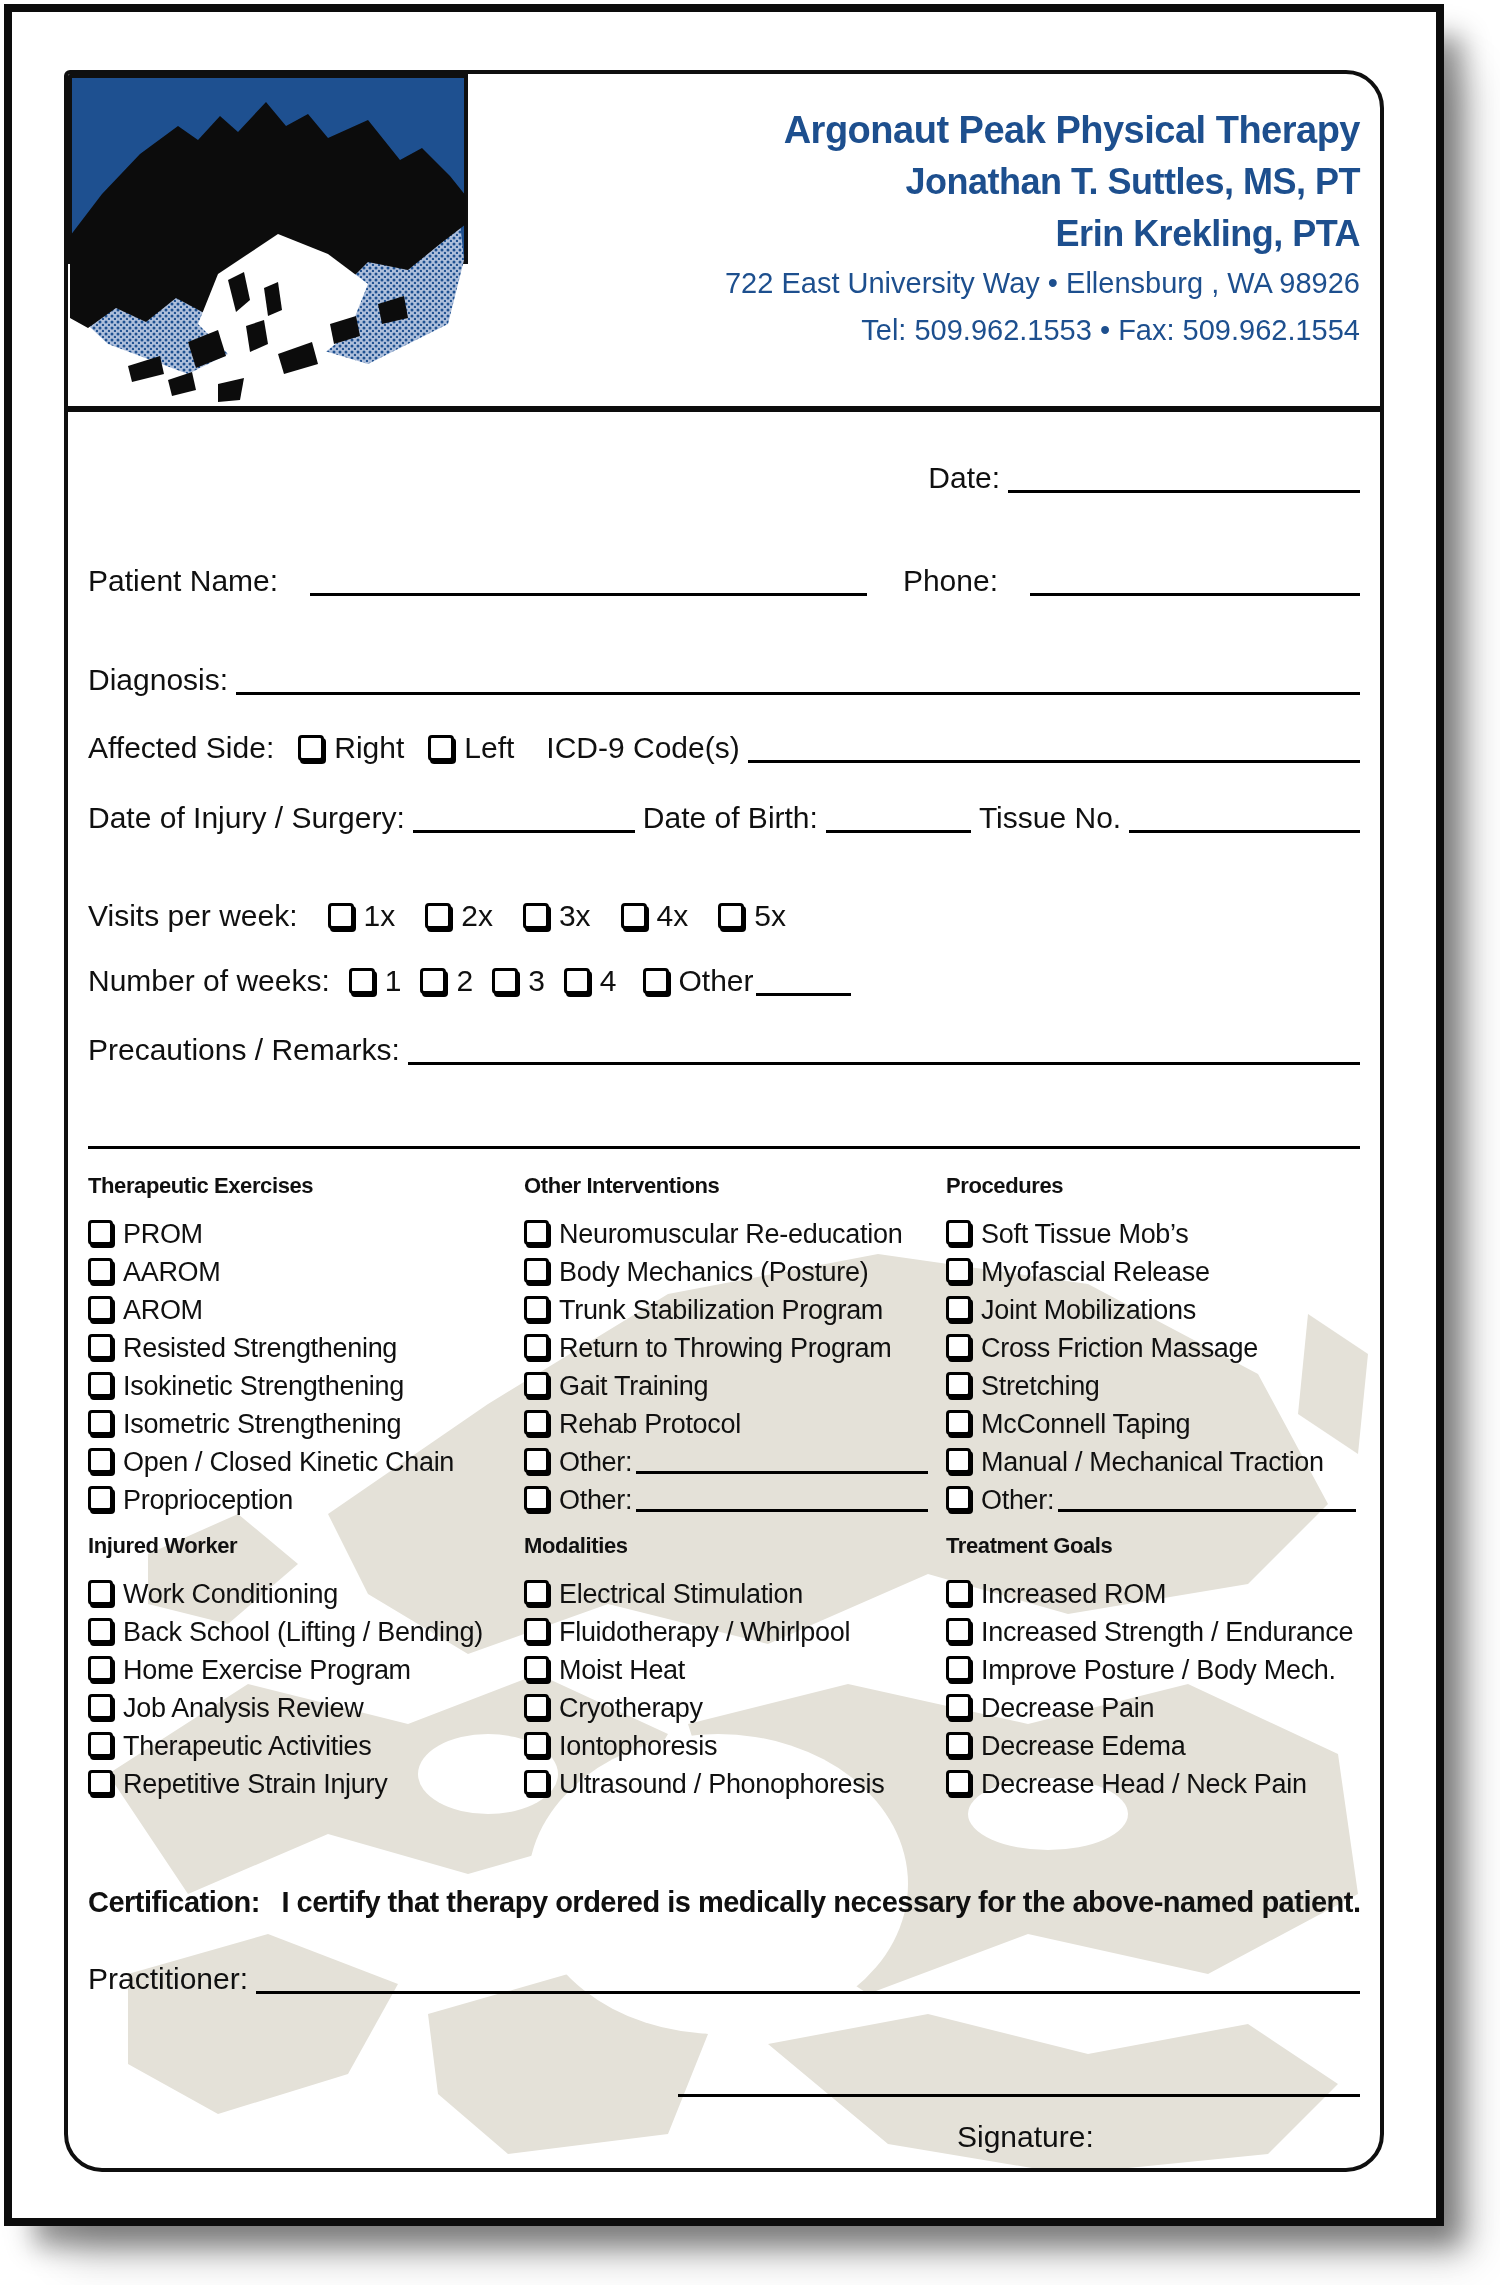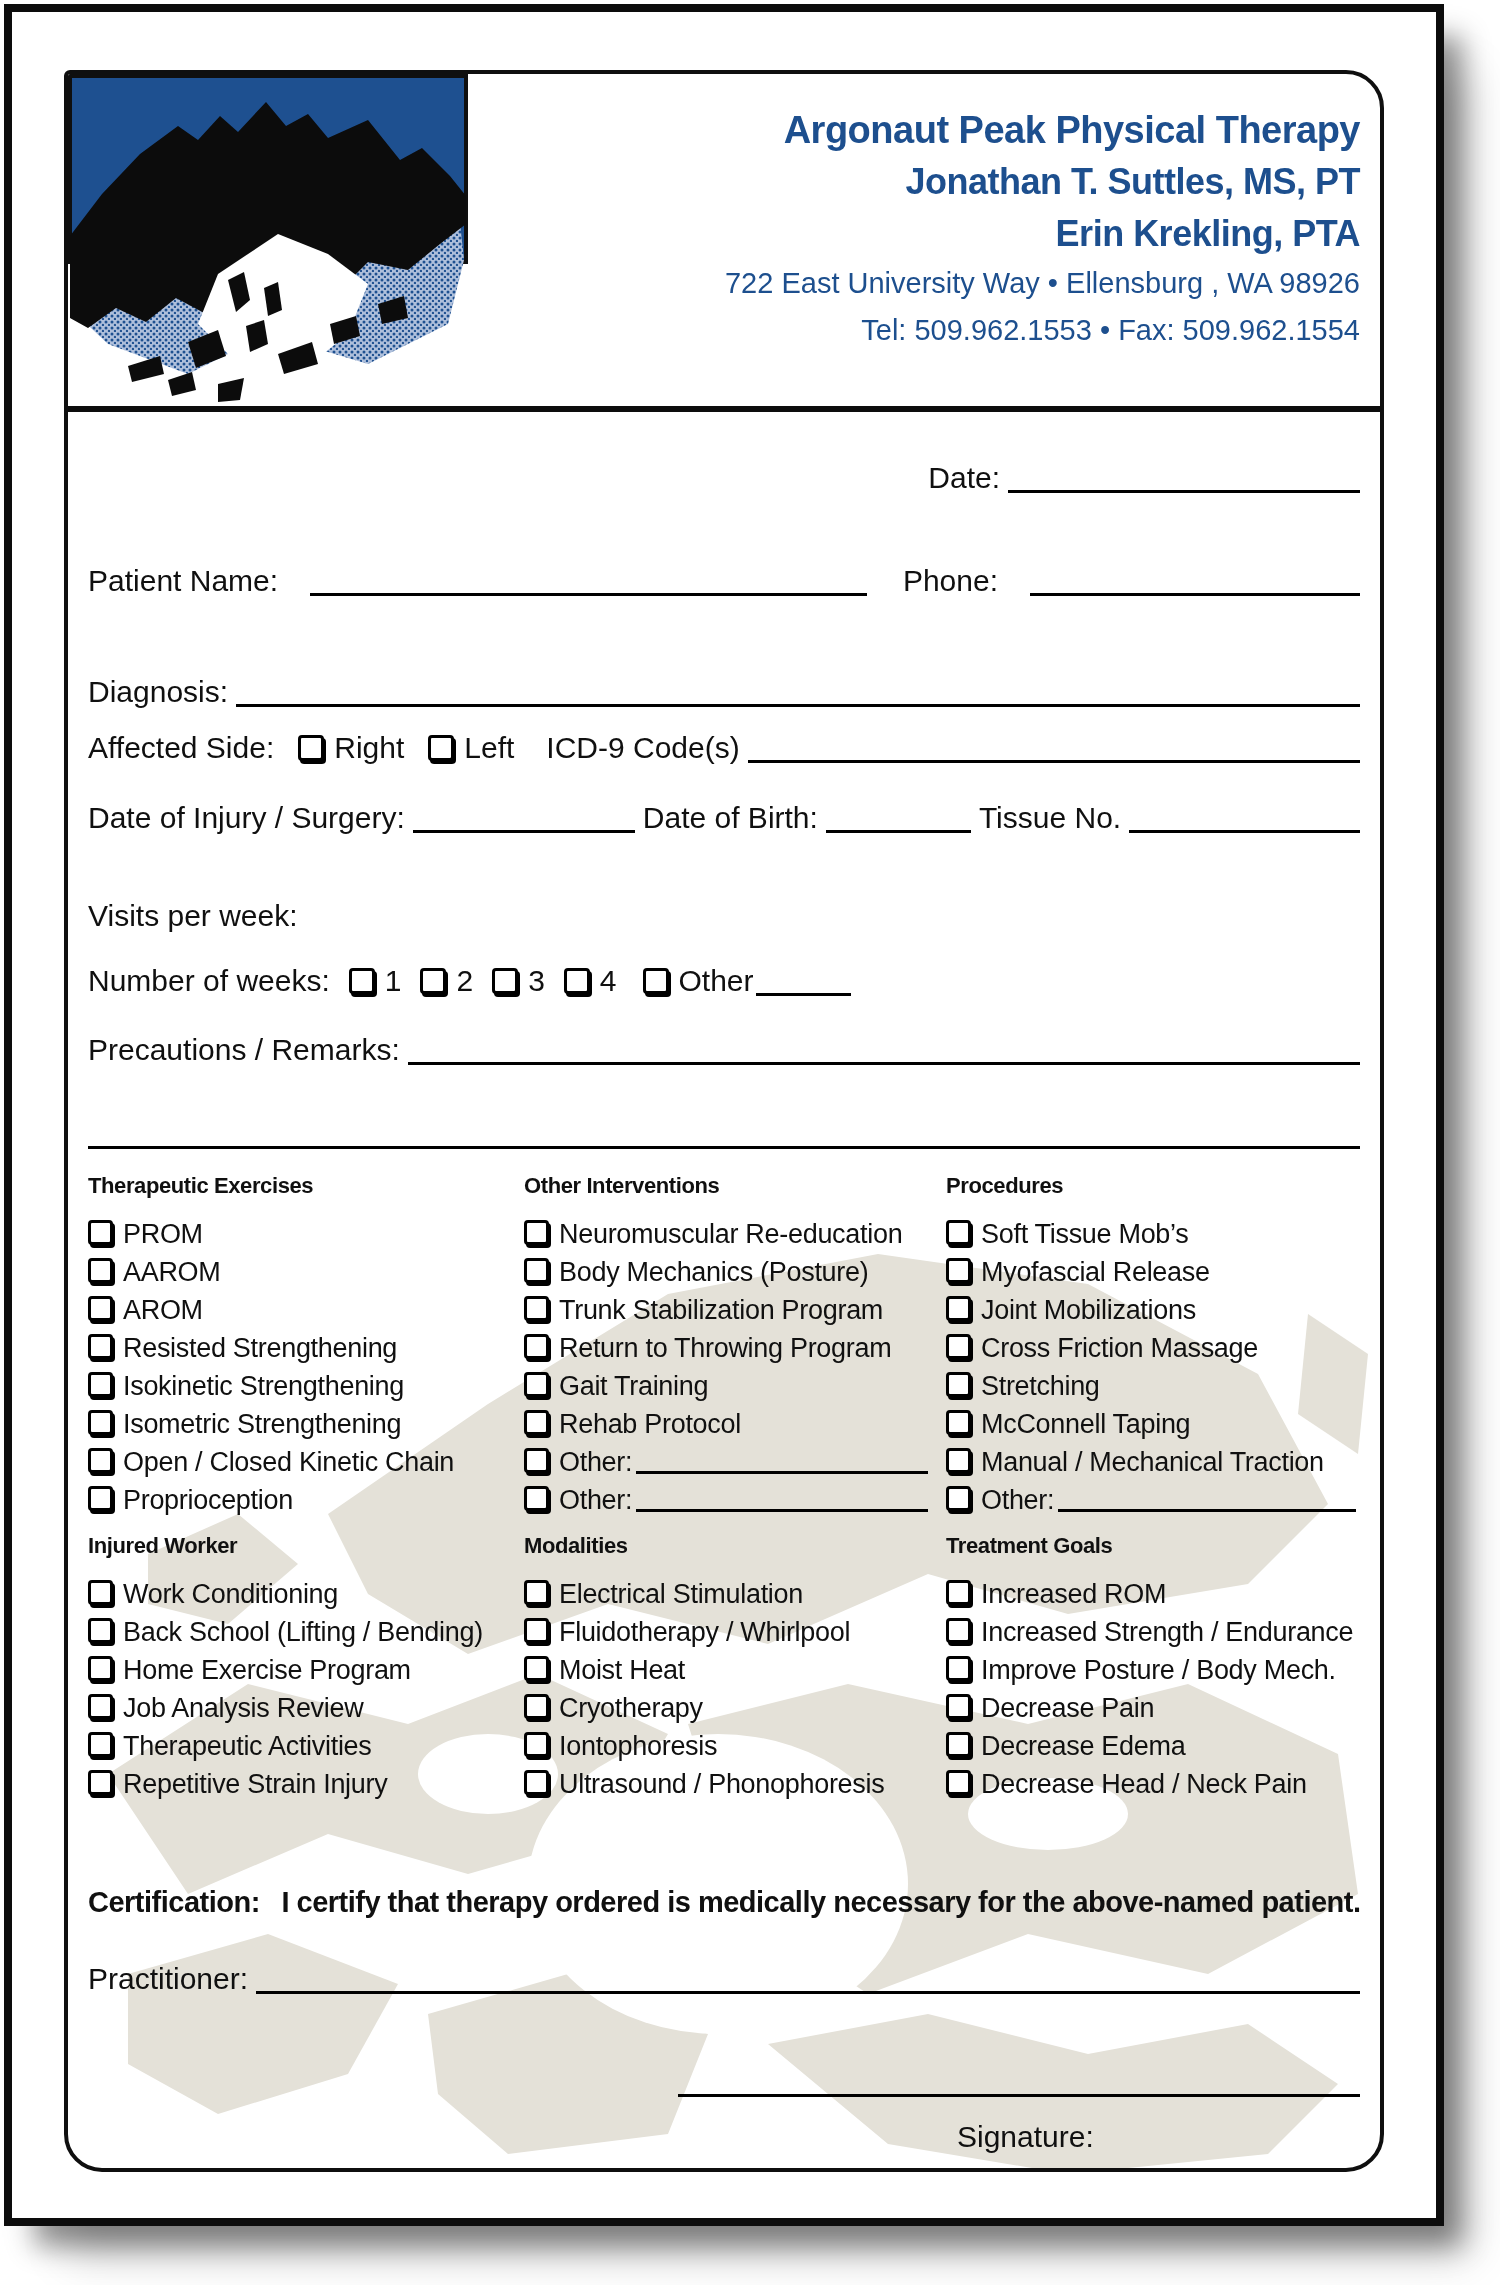--- a/index.html
+++ b/index.html
@@ -99,21 +99,21 @@
       <span class="fill ffix" style="flex-basis:352px;"></span>
     </div>
 
     <div class="row" style="top:489px;gap:24px;">
       <span class="lbl">Patient Name:</span>
       <span class="fill"></span>
       <span class="lbl" style="margin-left:12px;">Phone:</span>
       <span class="fill ffix" style="flex-basis:330px;"></span>
     </div>
 
-    <div class="row" style="top:588px;margin-top:12px;">
+    <div class="row" style="top:588px;">
       <span class="lbl">Diagnosis:</span>
       <span class="fill"></span>
     </div>
 
     <div class="row" style="top:656px;">
       <span class="lbl">Affected Side:</span>
       <span class="opts">
           <span class="opt" style="margin-left: 24px;">
             <span class="cb"></span>
             <span class="lbl">Right</span>
@@ -131,20 +131,42 @@
       <span class="lbl">Date of Injury / Surgery:</span>
       <span class="fill ffix" style="flex-basis:222px;"></span>
       <span class="lbl" style="margin-left:8px;">Date of Birth:</span>
       <span class="fill ffix" style="flex-basis:145px;"></span>
       <span class="lbl" style="margin-left:8px;">Tissue No.</span>
       <span class="fill"></span>
     </div>
 
     <div class="row" style="top:824px;">
       <span class="lbl">Visits per week:</span>
+      <span class="opts">
+          <span class="opt" style="margin-left: 30px;">
+            <span class="cb"></span>
+            <span class="lbl">1x</span>
+          </span>
+          <span class="opt" style="margin-left: 30px;">
+            <span class="cb"></span>
+            <span class="lbl">2x</span>
+          </span>
+          <span class="opt" style="margin-left: 30px;">
+            <span class="cb"></span>
+            <span class="lbl">3x</span>
+          </span>
+          <span class="opt" style="margin-left: 30px;">
+            <span class="cb"></span>
+            <span class="lbl">4x</span>
+          </span>
+          <span class="opt" style="margin-left: 30px;">
+            <span class="cb"></span>
+            <span class="lbl">5x</span>
+          </span>
+        </span>
     </div>
 
     <div class="row" style="top:889px;">
       <span class="lbl">Number of weeks:</span>
       <span class="opts">
           <span class="opt" style="margin-left: 19px;">
             <span class="cb"></span>
             <span class="lbl">1</span>
           </span>
           <span class="opt" style="margin-left: 19px;">

